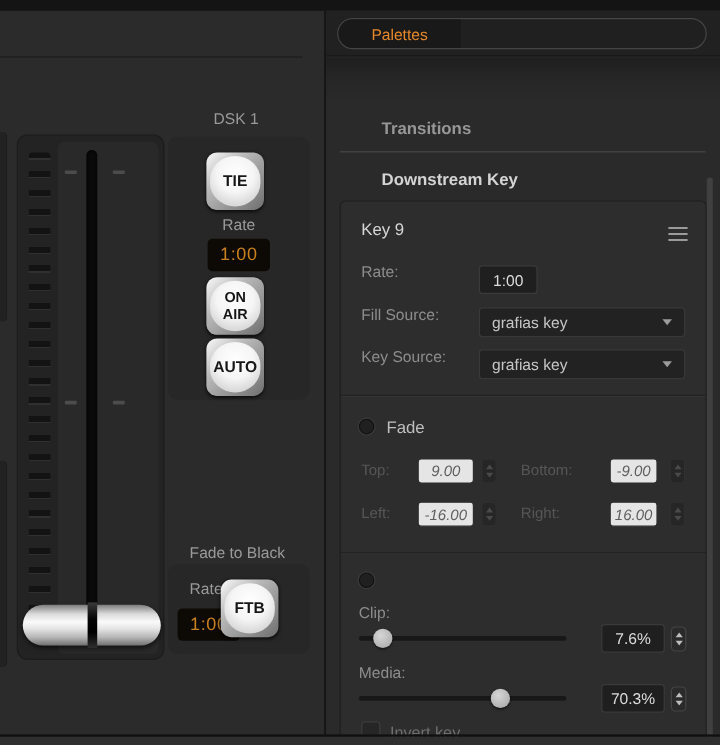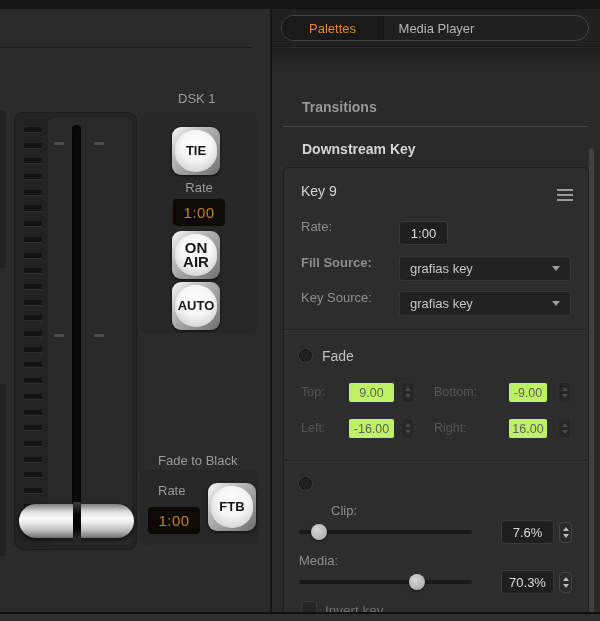--- a/index.html
+++ b/index.html
@@ -74,21 +74,21 @@
     border:1px solid #454545; border-radius:13px; background:#202020;
     display:flex; overflow:hidden; }
   .tab { display:flex; align-items:center; justify-content:center;
     font-size:13px; color:#b5b5b5; border-right:1px solid #141414; cursor:pointer; }
   .tab:last-child { border-right:none; }
   .tab.w1 { width:102px; } .tab.w2 { width:105px; } .tab.w3 { flex:1; }
   .tab.active { background:#191919; }
 
   .scrollarea { position:absolute; left:0; top:39px; width:328px; height:564px;
     background:linear-gradient(180deg,#1e1e1e 0px,#262626 16px,#2a2a2a 38px,#2a2a2a 100%); }
-  .section-h { position:absolute; font-size:14px; font-weight:bold; }
+  .section-h { position:absolute; font-size:14px; font-weight:bold;margin-left:16px; }
   .h-transitions { left:30px; top:51px; color:#979797; }
   .h-downstream { left:30px; top:93px; color:#d4d4d4; }
   .section-divider { position:absolute; left:11px; top:78px; width:305px; height:1px; background:#474747; }
   .scroll-thumb { position:absolute; left:317px; top:100px; width:5px; height:490px;
     background:#404040; border-radius:3px; }
 
   
   .card { position:absolute; left:11px; top:119px; width:306px; height:472px;
     background:#2d2d2d; border:1px solid #1e1e1e; border-radius:5px; }
   .card-title { position:absolute; left:17px; top:15px; font-size:14px; color:#d6d6d6; }
@@ -102,21 +102,21 @@
     border:1px solid #383838; border-radius:3px; color:#c6c6c6; font-size:13px;
     display:flex; align-items:center; padding:0 10px; cursor:pointer; }
   .dropdown .dd-text { flex:1; }
   .dd-arrow { width:0; height:0; border-left:4px solid transparent;
     border-right:4px solid transparent; border-top:5px solid #9c9c9c; }
   .card-divider { position:absolute; left:0; width:100%; height:1px; background:#222222;
     box-shadow:0 1px 0 rgba(255,255,255,0.03); }
   .radio { position:absolute; width:13px; height:13px; border-radius:50%;
     background:#202020; border:1px solid #121212; box-shadow:0 0 0 1px #3a3a3a; cursor:pointer; }
   .group-title { position:absolute; font-size:14px; color:#bfbfbf; }
-  .field.dim { background:#bef264; border-color:#2e2e2e; color:#5f5f5f; font-size:12.5px; }
+  .field.dim { background:#e5e5e5; border-color:#2e2e2e; color:#5f5f5f; font-size:12.5px;font-style:italic; }
   .flabel.dim { color:#565656; font-size:12.5px; }
   .stepper { position:absolute; width:13px; height:21px; border-radius:4px;
     background:#2a2a2a; border:1px solid #454545; display:flex; flex-direction:column;
     align-items:center; justify-content:center; gap:3px; cursor:pointer; }
   .stepper .up { width:0; height:0; border-left:3px solid transparent;
     border-right:3px solid transparent; border-bottom:4px solid #bdbdbd; }
   .stepper .dn { width:0; height:0; border-left:3px solid transparent;
     border-right:3px solid transparent; border-top:4px solid #bdbdbd; }
   .stepper.dim { background:#262626; border-color:#303030; }
   .stepper.dim .up { border-bottom-color:#4a4a4a; }
@@ -157,67 +157,66 @@
   <div class="abs side-label dsk-title">DSK 1</div>
   <div class="abs dsk-panel">
     <div class="hwbtn" style="left:32px; top:13px;">
       <div class="face">
           <span>TIE</span>
         </div>
     </div>
     <div class="panel-rate" style="left:0; top:66px; width:118px; text-align:center;">Rate</div>
     <div class="led" style="left:33px; top:85px;">1:00</div>
     <div class="hwbtn" style="left:32px; top:117px;">
-      <div class="face" style="font-size:15px;">
+      <div class="face" style="font-size:12px;">
         <span>ON</span>
         <span>AIR</span>
       </div>
     </div>
     <div class="hwbtn" style="left:32px; top:168px;">
       <div class="face">
           <span>AUTO</span>
         </div>
     </div>
   </div>
 
   <div class="abs side-label ftb-title">Fade to Black</div>
   <div class="abs ftb-panel">
     <div class="panel-rate" style="left:18px; top:13px;">Rate</div>
     <div class="led" style="left:8px; top:37px;">1:00</div>
-    <div class="hwbtn" style="left:68px; top:13px;">
+    <div class="hwbtn" style="left:44px; top:13px;">
       <div class="face">
           <span>FTB</span>
         </div>
     </div>
   </div>
 
   <div class="abs vdivider"></div>
 
   <div class="abs right">
 
     <div class="tabs-area">
       <div class="tabbar">
         <div class="tab w1 active accent">Palettes</div>
-        <div class="tab w2">Media Player</div>
       </div>
     </div>
 
     <div class="scrollarea">
       <div class="section-h h-transitions">Transitions</div>
       <div class="section-divider"></div>
       <div class="section-h h-downstream">Downstream Key</div>
 
       <div class="card">
         <div class="card-title">Key 9</div>
         <div class="menu-icon"></div>
 
         <div class="flabel" style="left:17px; top:51px;">Rate:</div>
         <div class="field" style="left:115px; top:53px; width:49px; height:24px;">1:00</div>
 
-        <div class="flabel" style="left:17px; top:87px;font-weight:bold;">Fill Source:</div>
+        <div class="flabel" style="left:17px; top:87px;">Fill Source:</div>
         <div class="dropdown" style="left:115px; top:88px;">
           <span class="dd-text">grafias key</span>
           <span class="dd-arrow"></span>
         </div>
 
         <div class="flabel" style="left:17px; top:122px;">Key Source:</div>
         <div class="dropdown" style="left:115px; top:123px;">
           <span class="dd-text">grafias key</span>
           <span class="dd-arrow"></span>
         </div>
@@ -250,21 +249,21 @@
         <div class="field dim" style="left:224px; top:250px; width:40px; height:21px;">16.00</div>
         <div class="stepper dim" style="left:274px; top:250px;">
           <div class="up"></div>
           <div class="dn"></div>
         </div>
 
         <div class="card-divider" style="top:292px;"></div>
 
         <div class="radio" style="left:15px; top:309px;"></div>
 
-        <div class="flabel" style="left:15px; top:335px;margin-left:32px;">Clip:</div>
+        <div class="flabel" style="left:15px; top:335px;">Clip:</div>
         <div class="slider-track" style="left:15px; top:362px;">
           <div class="slider-handle" style="left: calc(7.6% - 1.216px);"></div>
         </div>
         <div class="field" style="left:217px; top:352px; width:53px; height:24px;">7.6%</div>
         <div class="stepper" style="left:275px; top:354px;">
           <div class="up"></div>
           <div class="dn"></div>
         </div>
 
         <div class="flabel" style="left:15px; top:385px;">Media:</div>

